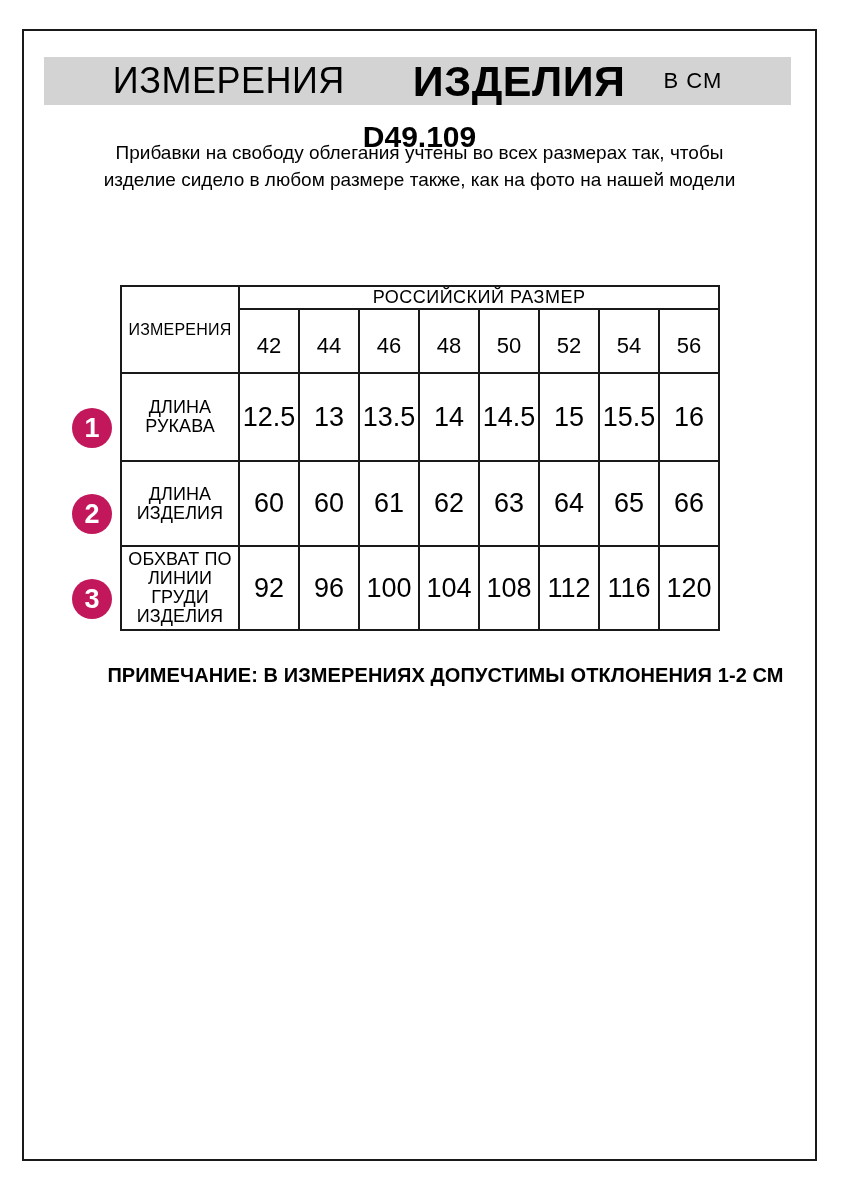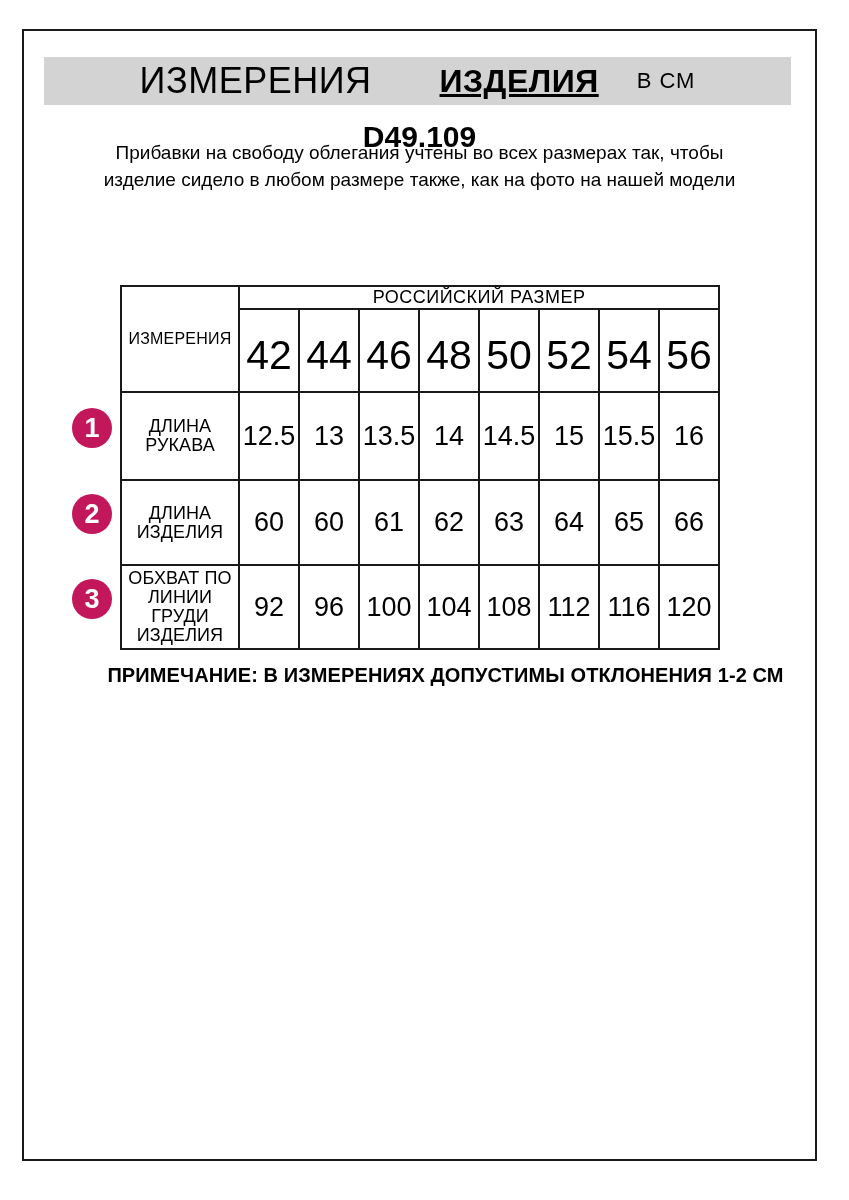--- a/index.html
+++ b/index.html
@@ -26,21 +26,21 @@
   }
   .banner{
     position:absolute;
     left:20px;top:26px;
     width:747px;height:48px;
     background:var(--banner-bg);
     display:flex;align-items:center;justify-content:center;
     white-space:nowrap;
   }
   .banner .w1{font-size:36px;font-weight:400;letter-spacing:0.5px;}
-  .banner .w2{font-size:32px;font-weight:700;letter-spacing:0.5px;margin-left:68px;text-decoration:underline;}
+  .banner .w2{font-size:43px;font-weight:700;letter-spacing:0.5px;margin-left:68px;}
   .banner .w3{font-size:22px;font-weight:400;margin-left:38px;letter-spacing:1px;}
   .product-code{
     position:absolute;left:0;top:89px;width:100%;
     text-align:center;font-size:30px;font-weight:700;
   }
   .description{
     position:absolute;left:50%;top:108px;width:632px;
     transform:translateX(-50%);
     text-align:center;font-size:19px;line-height:27px;font-weight:400;
   }
@@ -51,21 +51,21 @@
     table-layout:fixed;
   }
   .size-table th,.size-table td{
     border:2px solid var(--border);
     text-align:center;vertical-align:middle;
     font-weight:400;
     overflow:hidden;
   }
   .measure-head{font-size:16px;letter-spacing:0.2px;}
   .size-group-head{height:22px;font-size:18px;font-weight:400;letter-spacing:0.5px;margin-left:32px;}
-  .size-head{height:83px;font-size:41px;font-weight:700;padding-top:10px;margin-top:37px;}
+  .size-head{height:64px;font-size:22px;font-weight:700;padding-top:10px;margin-top:37px;}
   .row-label{font-size:18px;line-height:19px;padding:0 2px;letter-spacing:0.1px;}
   .cell-value{font-size:27px;margin-top:23px;}
   tr.r0 td{height:88px;}
   tr.r1 td{height:85px;}
   tr.r2 td{height:84px;}
   .marker{
     position:absolute;left:48px;
     width:40px;height:40px;border-radius:50%;
     background:var(--accent);
     color:#fff;font-size:27px;font-weight:700;

